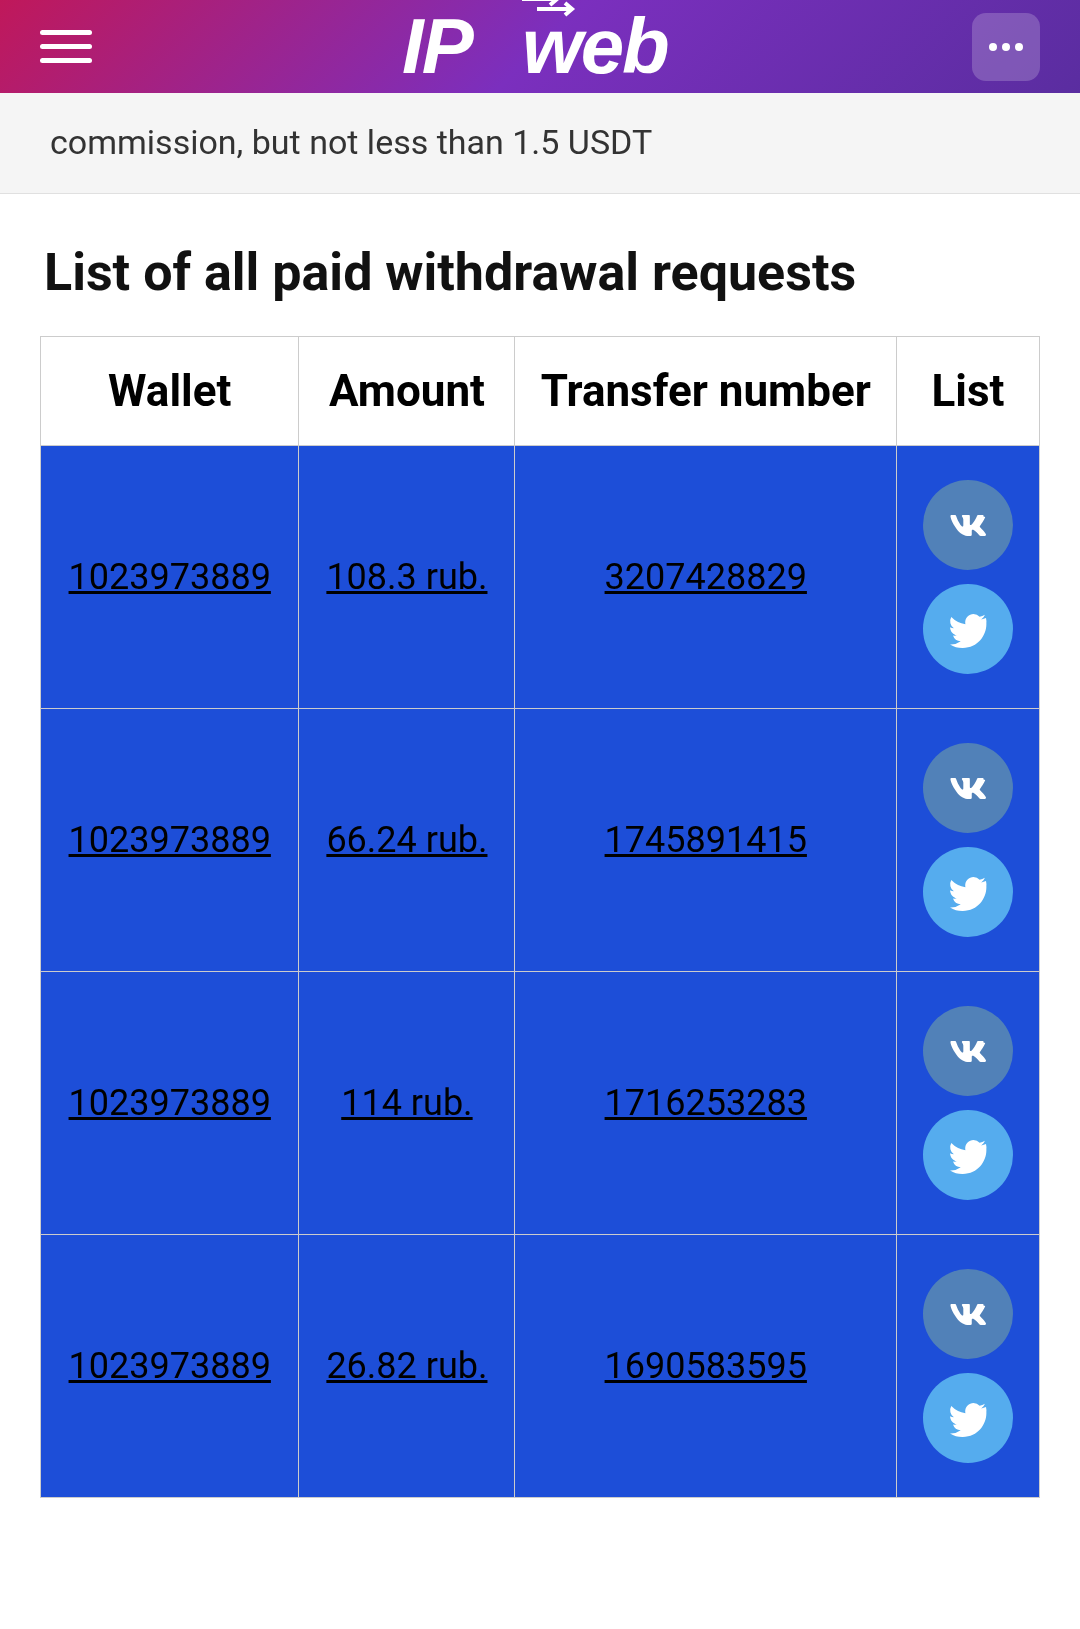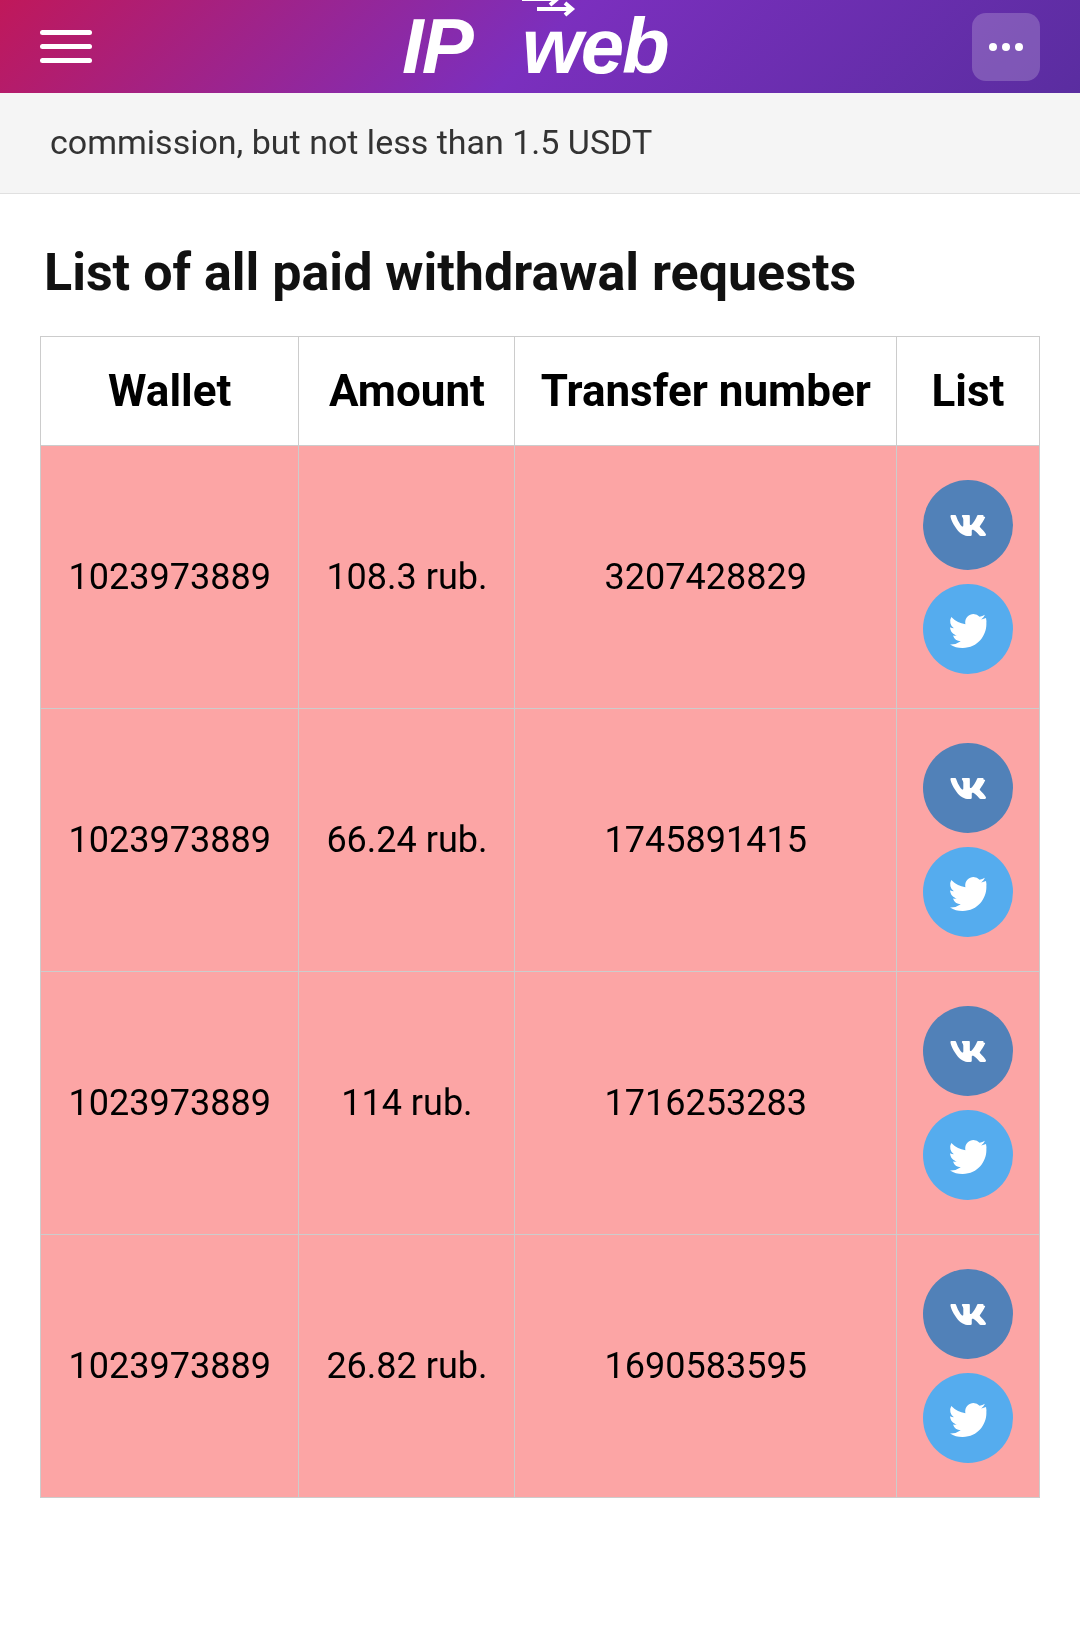--- a/index.html
+++ b/index.html
@@ -112,21 +112,22 @@
       vertical-align: bottom;
       background: #fff;
     }
 
     tbody td {
       border: 1.5px solid #ccc;
       padding: 34px 24px;
       font-size: 36px;
       text-align: center;
       vertical-align: middle;
-      background: #fca5a5;
+      background: #1d4ed8;
+      text-decoration: underline;
     }
 
     .share-cell {
       display: flex;
       flex-direction: column;
       align-items: center;
       gap: 14px;
     }
 
     .vk-btn, .twitter-btn {

